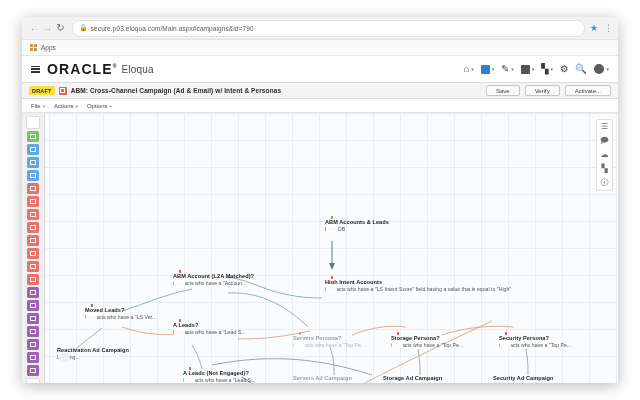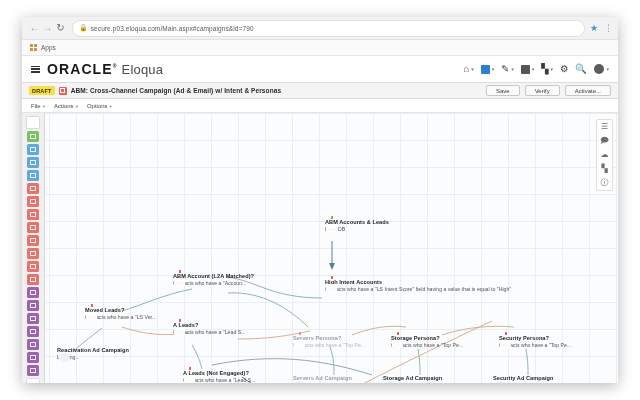--- a/index.html
+++ b/index.html
@@ -25,21 +25,21 @@
   .appsicon{width:7px;height:7px;margin-right:4px;display:grid;grid-template-columns:1fr 1fr;grid-gap:1px;}
   .appsicon i{background:#d08c4a;border-radius:.5px;}
   .bookbar span{font-size:6.5px;color:#5c5c5c;}
 
   
   .oheader{height:26px;background:#fff;border-bottom:1px solid #ddd;display:flex;align-items:center;padding:0 9px;}
   .hamb{display:flex;flex-direction:column;justify-content:space-between;width:9px;height:7px;margin-right:7px;}
   .hamb i{height:1.2px;background:#333;}
   .orcl{font-size:14px;font-weight:bold;color:#1a1a1a;letter-spacing:1.1px;font-family:"Liberation Sans",sans-serif;}
   .orcl sup{font-size:5px;vertical-align:super;}
-  .prodname{font-size:13px;color:#4a4a4a;margin-left:4px;letter-spacing:.2px;}
+  .prodname{font-size:10px;color:#4a4a4a;margin-left:4px;letter-spacing:.2px;}
   .hspacer{flex:1;}
   .hicons{display:flex;align-items:center;gap:7px;}
   .hic{display:flex;align-items:center;color:#3c3c3c;}
   .hic .gl{font-size:9.5px;line-height:1;}
   .hic .car{font-size:5px;color:#777;margin-left:2px;}
   .sq{width:9px;height:9px;border-radius:1px;display:inline-block;}
   .sq.blue{background:#2f7fd0;}
   .sq.dark{background:#555;}
   .avat{width:10px;height:10px;border-radius:50%;background:#5c5c5c;display:inline-block;}
 

